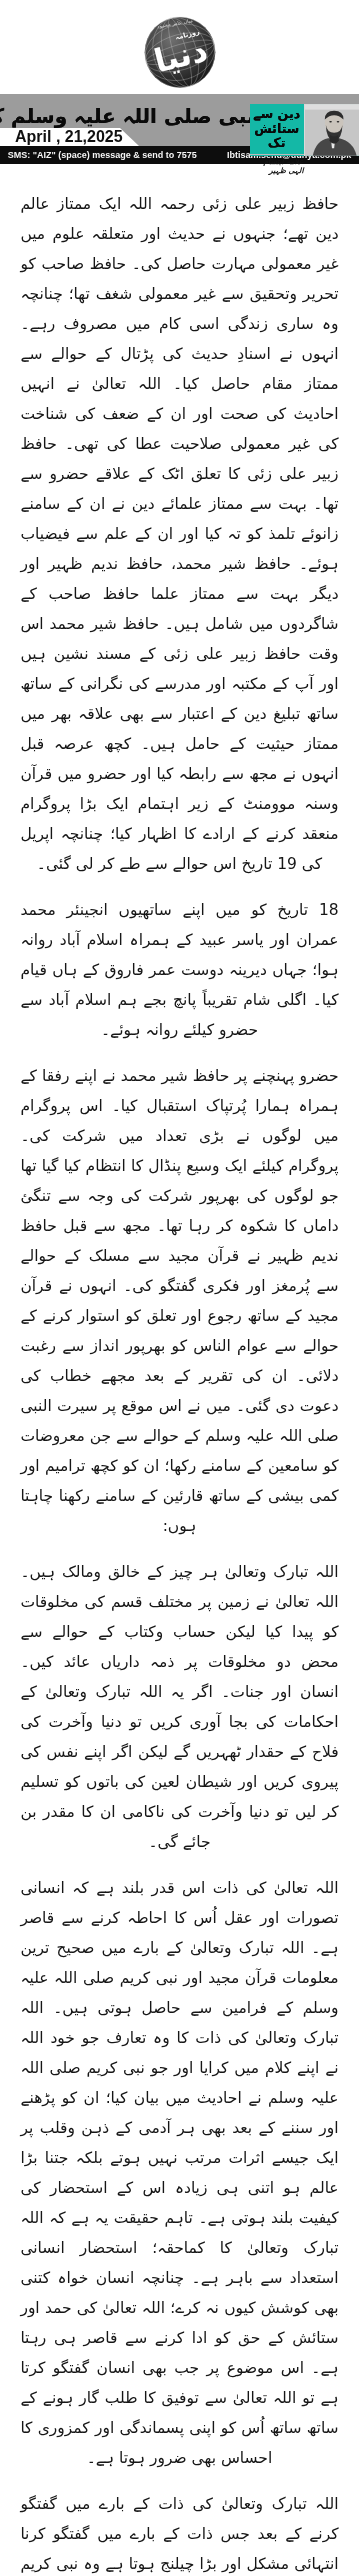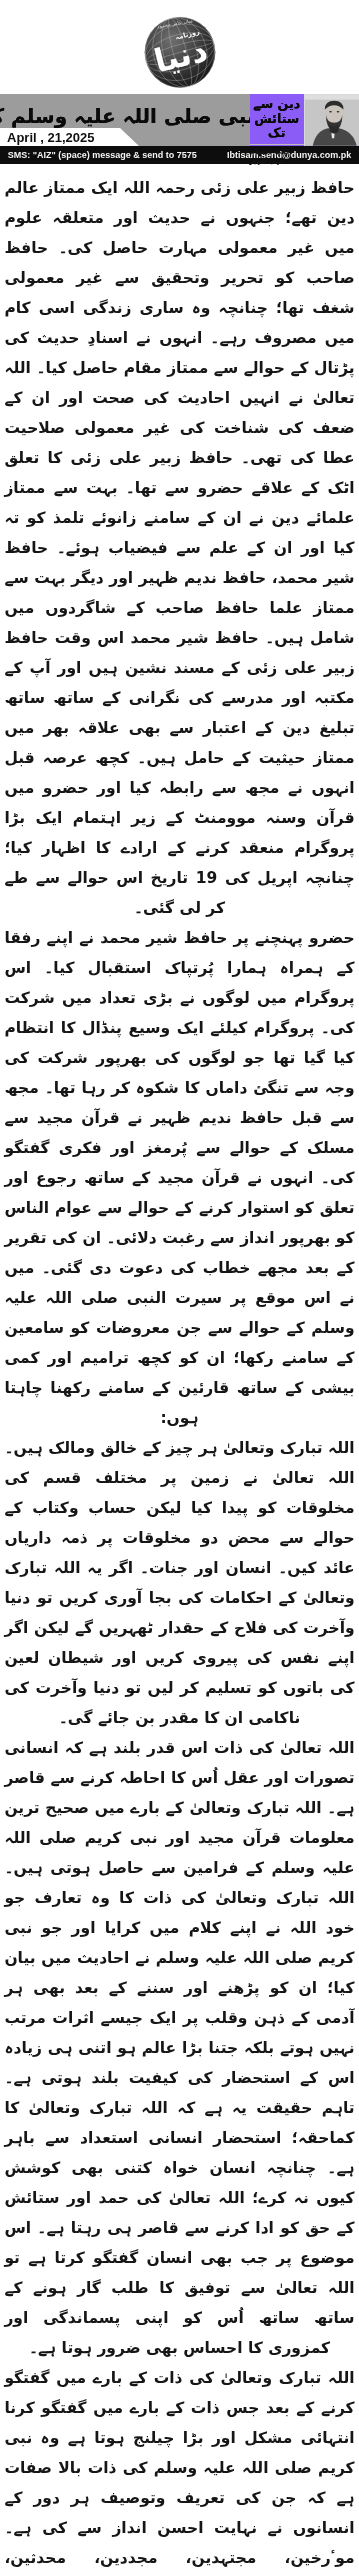--- a/index.html
+++ b/index.html
@@ -32,49 +32,49 @@
     text-shadow:0 0 0.6px #0a0a0a;
     white-space:nowrap;
   }
   .date-box{
     position:absolute;
     left:0; bottom:0;
     width:139px; height:18px;
     background:#ffffff;
     clip-path:polygon(0 0,120px 0,139px 18px,0 18px);
     display:flex; align-items:center;
-    padding-left:7px; box-sizing:border-box;
+    padding-left:15px; box-sizing:border-box;
     font-family:"Liberation Sans",sans-serif;
-    font-size:13px; font-weight:bold; color:#111;
+    font-size:16px; font-weight:bold; color:#111;
   }
   .right-panel{
     position:absolute;
-    right:0; top:0; width:109px; height:52px;
-    background:#8b5cf6;
+    right:0; top:10px; width:109px; height:52px;
+    background:#14b8a6;
     display:flex;
   }
   .logo-col{
     width:54px; height:52px;
     display:flex; flex-direction:column;
     align-items:center; justify-content:flex-start;
     border-right:0.6px solid #d9d9d9;
   }
   .logo-urdu{
     direction:rtl; text-align:center;
     font-weight:bold; color:#0a0a0a;
     font-size:12.7px; line-height:14.4px;
     padding-top:3.3px;
     text-shadow:0 0 0.6px #000;
   }
   .author-name{
     direction:rtl;
     margin-top:3.3px;
     border-top:0.6px solid #bbb;
     width:100%;
-    text-align:left;
+    text-align:right;
     font-size:7.5px; font-weight:bold; color:#141414;
     padding-top:1.7px;
     font-style:italic;
   }
   .photo-col{width:55px;height:52px;overflow:hidden;}
   
   .contact-bar{
     height:18px;
     background:#0d0d0d;
     color:#f5f5f5;
@@ -83,26 +83,26 @@
     font-family:"Liberation Sans",sans-serif;
     font-size:9px; font-weight:600;
   }
   
   .article{
     direction:rtl;
     padding:8.8px 4.4px 0 4.4px;
     color:#161616;
   }
   .article p.para{
-    margin:0;
+    margin:16px;
     font-size:15.5px;
     line-height:30px;
     text-align:justify;
     text-align-last:center;
-    font-weight:700;
+    font-weight:400;
   }
 </style>
 </head>
 <body>
 
 <div class="masthead">
   <svg width="74" height="82" viewBox="0 0 134 148" aria-hidden="true">
     <defs>
       <radialGradient id="gg" cx="38%" cy="32%" r="75%">
         <stop offset="0%" stop-color="#707070"></stop>
@@ -166,18 +166,19 @@
   </div>
 </div>
 
 <div class="contact-bar">
   <span>SMS: "AIZ" (space) message &amp; send to 7575</span>
   <span>Ibtisam.send@dunya.com.pk</span>
 </div>
 
 <div class="article">
     <p class="para">حافظ زبیر علی زئی رحمہ اللہ ایک ممتاز عالم دین تھے؛ جنہوں نے حدیث اور متعلقہ علوم میں غیر معمولی مہارت حاصل کی۔ حافظ صاحب کو تحریر وتحقیق سے غیر معمولی شغف تھا؛ چنانچہ وہ ساری زندگی اسی کام میں مصروف رہے۔ انہوں نے اسنادِ حدیث کی پڑتال کے حوالے سے ممتاز مقام حاصل کیا۔ اللہ تعالیٰ نے انہیں احادیث کی صحت اور ان کے ضعف کی شناخت کی غیر معمولی صلاحیت عطا کی تھی۔ حافظ زبیر علی زئی کا تعلق اٹک کے علاقے حضرو سے تھا۔ بہت سے ممتاز علمائے دین نے ان کے سامنے زانوئے تلمذ کو تہ کیا اور ان کے علم سے فیضیاب ہوئے۔ حافظ شیر محمد، حافظ ندیم ظہیر اور دیگر بہت سے ممتاز علما حافظ صاحب کے شاگردوں میں شامل ہیں۔ حافظ شیر محمد اس وقت حافظ زبیر علی زئی کے مسند نشین ہیں اور آپ کے مکتبہ اور مدرسے کی نگرانی کے ساتھ ساتھ تبلیغ دین کے اعتبار سے بھی علاقہ بھر میں ممتاز حیثیت کے حامل ہیں۔ کچھ عرصہ قبل انہوں نے مجھ سے رابطہ کیا اور حضرو میں قرآن وسنہ موومنٹ کے زیر اہتمام ایک بڑا پروگرام منعقد کرنے کے ارادے کا اظہار کیا؛ چنانچہ اپریل کی 19 تاریخ اس حوالے سے طے کر لی گئی۔</p>
+    <p class="para">18 تاریخ کو میں اپنے ساتھیوں انجینئر محمد عمران اور یاسر عبید کے ہمراہ اسلام آباد روانہ ہوا؛ جہاں دیرینہ دوست عمر فاروق کے ہاں قیام کیا۔ اگلی شام تقریباً پانچ بجے ہم اسلام آباد سے حضرو کیلئے روانہ ہوئے۔</p>
     <p class="para">حضرو پہنچنے پر حافظ شیر محمد نے اپنے رفقا کے ہمراہ ہمارا پُرتپاک استقبال کیا۔ اس پروگرام میں لوگوں نے بڑی تعداد میں شرکت کی۔ پروگرام کیلئے ایک وسیع پنڈال کا انتظام کیا گیا تھا جو لوگوں کی بھرپور شرکت کی وجہ سے تنگئ داماں کا شکوہ کر رہا تھا۔ مجھ سے قبل حافظ ندیم ظہیر نے قرآن مجید سے مسلک کے حوالے سے پُرمغز اور فکری گفتگو کی۔ انہوں نے قرآن مجید کے ساتھ رجوع اور تعلق کو استوار کرنے کے حوالے سے عوام الناس کو بھرپور انداز سے رغبت دلائی۔ ان کی تقریر کے بعد مجھے خطاب کی دعوت دی گئی۔ میں نے اس موقع پر سیرت النبی صلی اللہ علیہ وسلم کے حوالے سے جن معروضات کو سامعین کے سامنے رکھا؛ ان کو کچھ ترامیم اور کمی بیشی کے ساتھ قارئین کے سامنے رکھنا چاہتا ہوں:</p>
     <p class="para">اللہ تبارک وتعالیٰ ہر چیز کے خالق ومالک ہیں۔ اللہ تعالیٰ نے زمین پر مختلف قسم کی مخلوقات کو پیدا کیا لیکن حساب وکتاب کے حوالے سے محض دو مخلوقات پر ذمہ داریاں عائد کیں۔ انسان اور جنات۔ اگر یہ اللہ تبارک وتعالیٰ کے احکامات کی بجا آوری کریں تو دنیا وآخرت کی فلاح کے حقدار ٹھہریں گے لیکن اگر اپنے نفس کی پیروی کریں اور شیطان لعین کی باتوں کو تسلیم کر لیں تو دنیا وآخرت کی ناکامی ان کا مقدر بن جائے گی۔</p>
     <p class="para">اللہ تعالیٰ کی ذات اس قدر بلند ہے کہ انسانی تصورات اور عقل اُس کا احاطہ کرنے سے قاصر ہے۔ اللہ تبارک وتعالیٰ کے بارے میں صحیح ترین معلومات قرآن مجید اور نبی کریم صلی اللہ علیہ وسلم کے فرامین سے حاصل ہوتی ہیں۔ اللہ تبارک وتعالیٰ کی ذات کا وہ تعارف جو خود اللہ نے اپنے کلام میں کرایا اور جو نبی کریم صلی اللہ علیہ وسلم نے احادیث میں بیان کیا؛ ان کو پڑھنے اور سننے کے بعد بھی ہر آدمی کے ذہن وقلب پر ایک جیسے اثرات مرتب نہیں ہوتے بلکہ جتنا بڑا عالم ہو اتنی ہی زیادہ اس کے استحضار کی کیفیت بلند ہوتی ہے۔ تاہم حقیقت یہ ہے کہ اللہ تبارک وتعالیٰ کا کماحقہ؛ استحضار انسانی استعداد سے باہر ہے۔ چنانچہ انسان خواہ کتنی بھی کوشش کیوں نہ کرے؛ اللہ تعالیٰ کی حمد اور ستائش کے حق کو ادا کرنے سے قاصر ہی رہتا ہے۔ اس موضوع پر جب بھی انسان گفتگو کرتا ہے تو اللہ تعالیٰ سے توفیق کا طلب گار ہونے کے ساتھ ساتھ اُس کو اپنی پسماندگی اور کمزوری کا احساس بھی ضرور ہوتا ہے۔</p>
     <p class="para">اللہ تبارک وتعالیٰ کی ذات کے بارے میں گفتگو کرنے کے بعد جس ذات کے بارے میں گفتگو کرنا انتہائی مشکل اور بڑا چیلنج ہوتا ہے وہ نبی کریم صلی اللہ علیہ وسلم کی ذات بالا صفات ہے کہ جن کی تعریف وتوصیف ہر دور کے انسانوں نے نہایت احسن انداز سے کی ہے۔ موٴرخین، مجتہدین، مجددین، محدثین، مفسرین، شعرا، نثر نگار؛ غرضیکہ اہلِ علم ہر دور میں آپ صلی اللہ علیہ وسلم کی شانِ اقدس کو بیان کرتے رہے ہیں۔ صحابہ کرامؓ، اہل بیت عظامؓ، امہات المومنینؓ، بنات النبیؐ طاہراتؓ؛ یہ تمام شخصیات اور ہستیاں نبی کریم صلی اللہ علیہ وسلم کی ذات کے بارے میں جو باتیں کرتی رہیں ان سے اس بات کو جانچنا کچھ مشکل نہیں کہ اللہ تبارک وتعالیٰ نے آپ صلی اللہ علیہ وسلم کو غیر معمولی اوصافِ عالیہ سے نواز رکھا تھا لیکن نبی کریم صلی اللہ علیہ وسلم کی شانِ اقدس کے حوالے سے انسان اُس وقت مزید حیرت میں مبتلا ہو جاتا ہے جب وہ قرآن مجید کو پڑھتا ہے اور اللہ تعالیٰ کو نبی کریم صلی اللہ علیہ وسلم کے اخلاقِ عالیہ اور آپ صلی اللہ علیہ وسلم کی شخصیت مبارکہ کی تعریف کرتے ہوئے دیکھتا ہے۔ اگر خالقِ کائنات خود نبی کریم صلی اللہ علیہ وسلم کی ستائش اور تحسین فرماتا ہے تو اس بات کا اندازہ لگانا کچھ مشکل نہیں کہ آپ صلی اللہ علیہ وسلم کی شخصیت کس قدر غیر معمولی اوصاف کی مالک ہے۔ آپ صلی اللہ علیہ وسلم کے منصب کی کیفیت یہ ہے کہ سورۃ النساء کے مطابق؛ جو آپ صلی اللہ علیہ وسلم کی اطاعت کرتا ہے درحقیقت وہ اللہ کی اطاعت کرتا ہے۔ سورۃ الاحزاب کے مطابق نبی صلی اللہ علیہ وسلم کی ذات میں اللہ تعالیٰ نے بہترین نمونہ رکھا ہے اور سورۂ آلِ عمران کے مطابق یہ بات بالکل واضح ہے کہ جو آپ صلی اللہ علیہ وسلم کی اتباع کرتا ہے وہ اللہ تعالیٰ کی محبتوں کا مرکز بن جاتا ہے۔</p>
   </div>
 
 
 </body></html>

